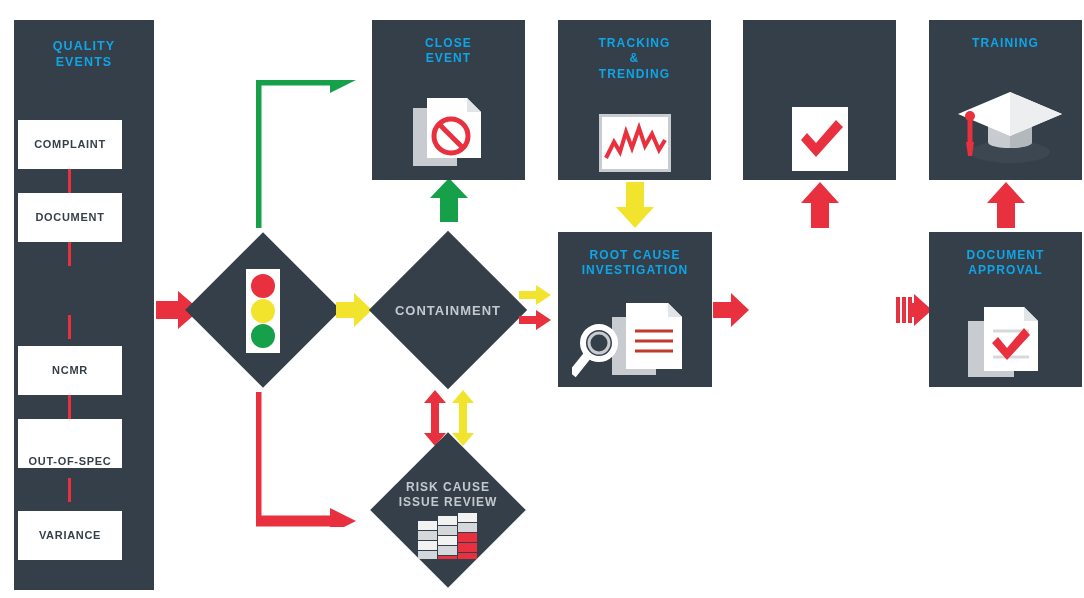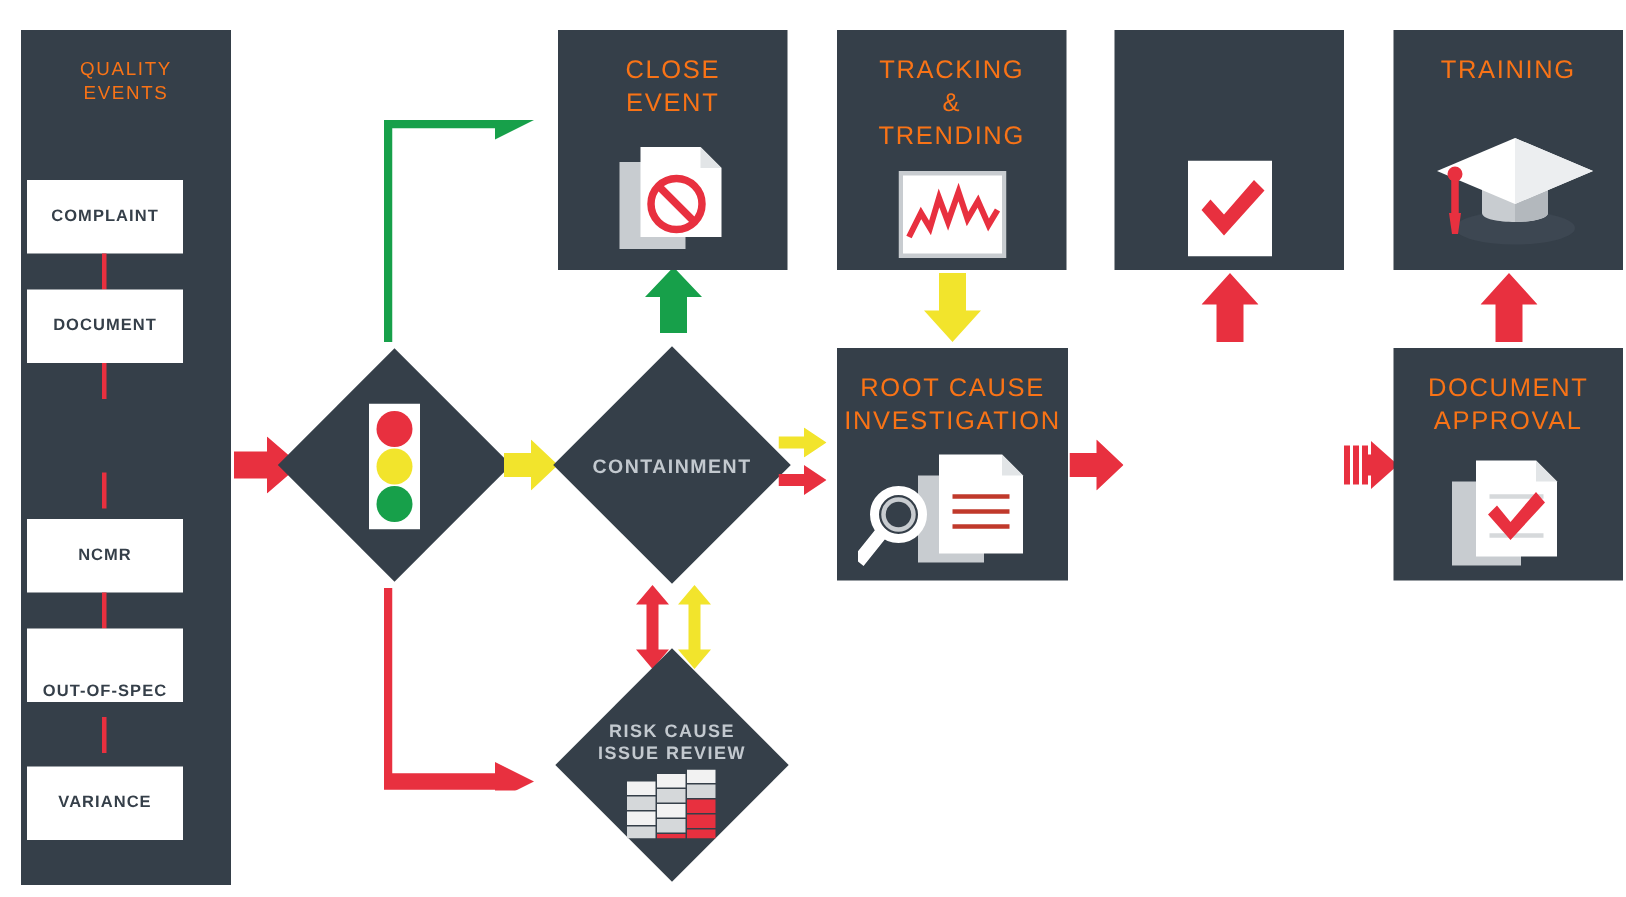--- a/index.html
+++ b/index.html
@@ -1,37 +1,37 @@
 <!DOCTYPE html>
 <html><head>
 <meta charset="utf-8">
 <style>
   html,body{margin:0;padding:0;background:#ffffff;}
   body{width:1084px;height:598px;overflow:hidden;font-family:"Liberation Sans",sans-serif;}
   #stage{position:relative;width:1084px;height:598px;background:#fff;}
   .panel-title{
-    color:#f97316;font-weight:normal;letter-spacing:1.1px;text-align:center;
+    color:#0ea5e9;font-weight:bold;letter-spacing:1.1px;text-align:center;
     line-height:1.28;text-transform:uppercase;
   }
 
   
   #sidebar{position:absolute;left:14px;top:20px;width:140px;height:570px;background:#353f49;}
   #sidebar-heading{position:absolute;left:0;top:18px;width:140px;font-size:12.5px;}
   .qe-chip{
     position:absolute;left:18px;width:104px;height:49px;background:#ffffff;
     display:flex;align-items:center;justify-content:center;text-align:center;
   }
   .qe-chip span{
     color:#353f49;font-size:11px;font-weight:bold;letter-spacing:.7px;line-height:1.18;
   }
   .qe-link{position:absolute;left:68px;width:3px;height:24px;background:#e8303f;}
 
   
   .box{position:absolute;background:#353f49;}
-  .box .cap{position:absolute;left:0;right:0;top:16px;font-size:17px;}
+  .box .cap{position:absolute;left:0;right:0;top:16px;font-size:12px;}
 
   
   .diamond{position:absolute;background:#353f49;transform:rotate(45deg);}
   .diamond-label{
     position:absolute;display:flex;align-items:center;justify-content:center;
     color:#c3c9cf;font-weight:bold;text-align:center;letter-spacing:1px;pointer-events:none;
   }
 
   
   .elbow{position:absolute;}

